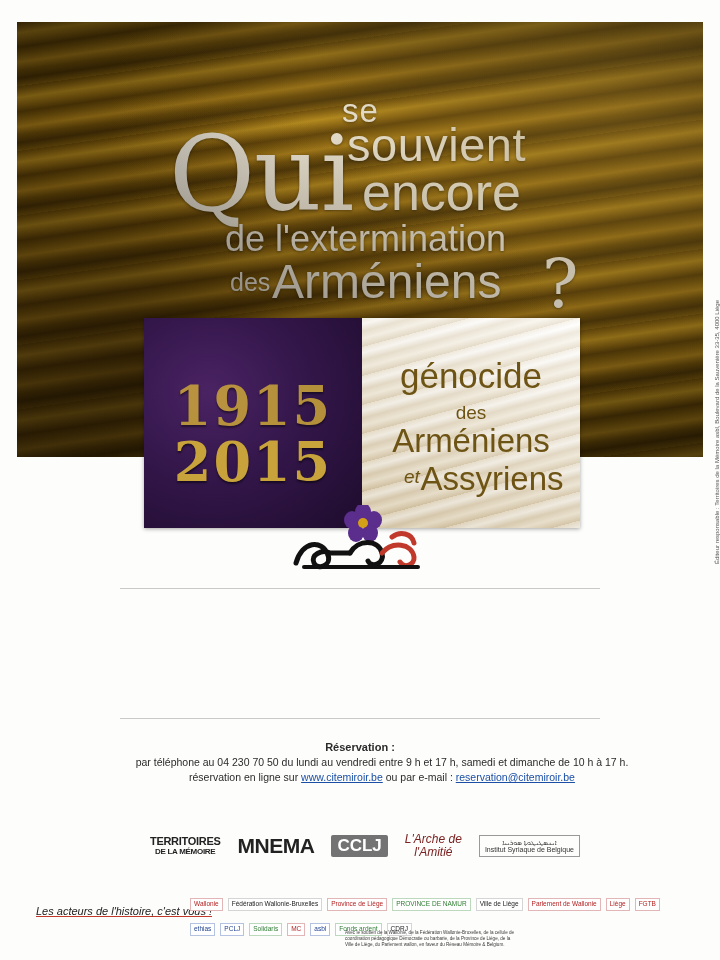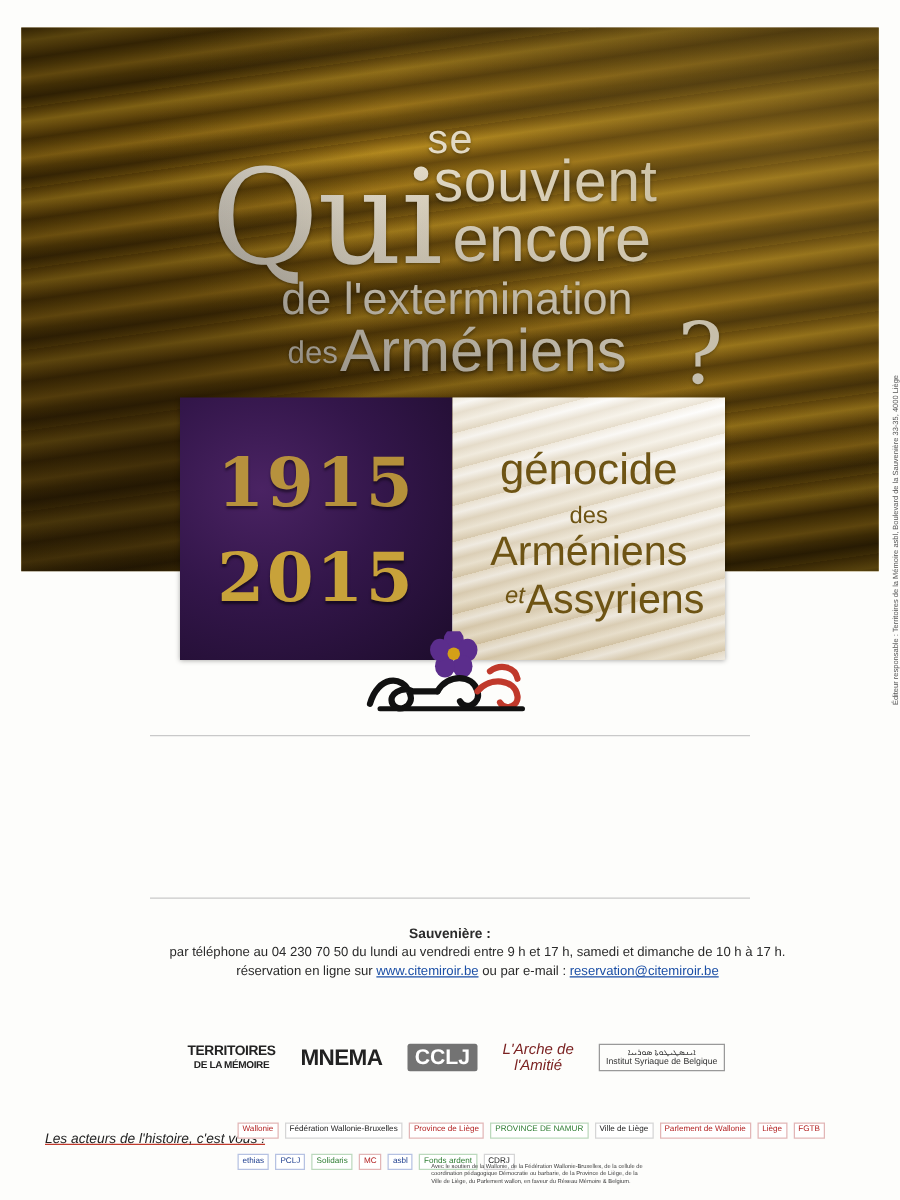--- a/index.html
+++ b/index.html
@@ -134,21 +134,21 @@
     position: absolute;
     left: 0; right: 0;
     text-align: center;
     font-family: "DejaVu Serif", serif;
     font-size: 54px;
     font-weight: 700;
     color: #c8a23a;
     letter-spacing: 2px;
     text-shadow: 0 2px 2px rgba(0,0,0,0.5);
   }
-  .panel-left .yr1 { top: 36px; opacity: 0.88; }
+  .panel-left .yr1 { top: 56px; opacity: 0.88; }
   .panel-left .yr2 { top: 112px; }
   .panel-right {
     width: 218px;
     position: relative;
     overflow: hidden;
     background:
       repeating-linear-gradient(165deg,
         #efe7d8 0px, #ffffff 6px, #e2d7c2 13px, #f7f2e6 20px, #d9cbb0 28px);
     color: #6b5214;
   }
@@ -245,21 +245,21 @@
   }
   .logo {
     font-size: 9px;
     color: #222;
     text-align: center;
     line-height: 1.05;
     white-space: nowrap;
   }
   .logo-terr { font-weight: 700; font-size: 11px; letter-spacing: -0.3px; }
   .logo-terr .sub { font-size: 8px; display: block; }
-  .logo-mnema { font-weight: 700; font-size: 18px; letter-spacing: -0.5px; }
+  .logo-mnema { font-weight: 700; font-size: 21px; letter-spacing: -0.5px; }
   .logo-ccl {
     font-weight: 700; font-size: 17px; color: #fff;
     background: #737373; padding: 2px 6px; border-radius: 2px;
   }
   .logo-arche { font-style: italic; font-size: 12px; color: #7b2222; }
   .logo-syr {
     font-size: 7px; color: #333;
     border: 1px solid #999; padding: 3px 5px;
   }
 
@@ -368,21 +368,21 @@
   </div>
 
   <div class="rule rule-top"></div>
 
   <div class="dates">
   </div>
 
   <div class="rule rule-bot"></div>
 
   <div class="reservation">
-    <div class="r-title">Sauvenière :</div>
+    <div class="r-title">Réservation :</div>
     <div class="r-line">par téléphone  au 04 230 70 50 du lundi au vendredi entre 9 h et 17 h, samedi et dimanche de 10 h à 17 h.</div>
     <div class="r-line">
       <span>réservation en ligne sur </span><a href="#">www.citemiroir.be</a><span> ou par e-mail : </span><a href="#">reservation@citemiroir.be</a>
     </div>
   </div>
 
   <div class="logos-main">
     <div class="logo logo-terr">
       <span>TERRITOIRES</span>
       <span class="sub">DE LA MÉMOIRE</span>

